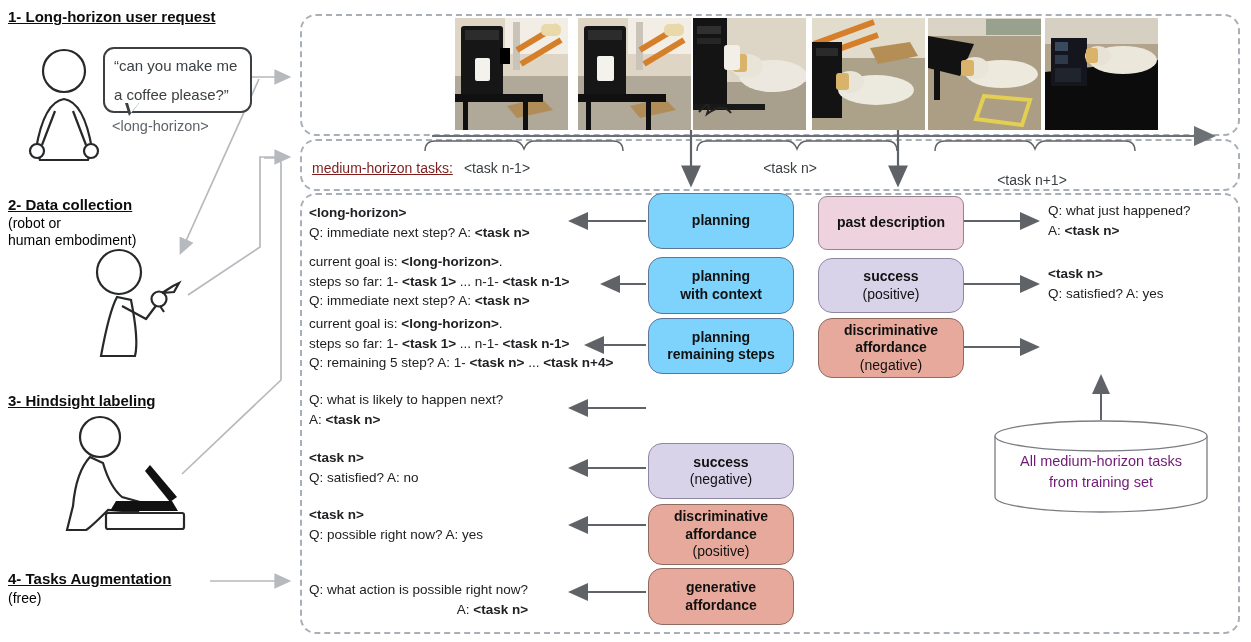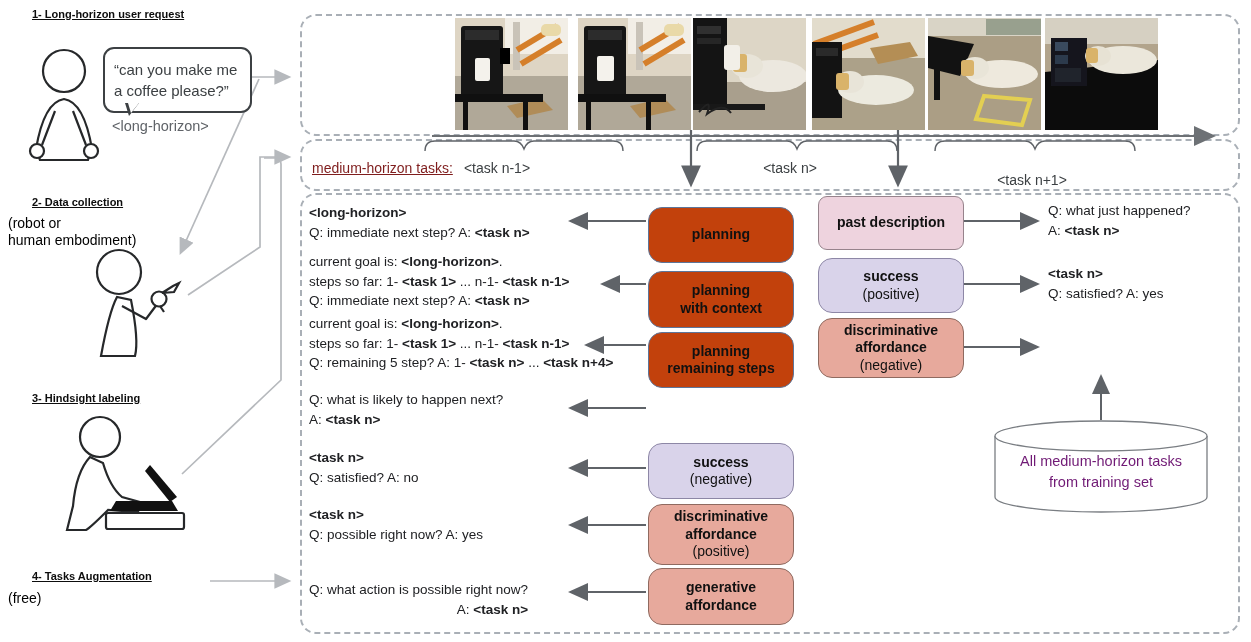--- a/index.html
+++ b/index.html
@@ -1,35 +1,35 @@
 <!DOCTYPE html>
 <html><head>
 <meta charset="utf-8">
 <style>
   html,body{margin:0;padding:0;background:#ffffff;}
   #canvas{position:relative;width:1251px;height:642px;background:#fff;overflow:hidden;
           font-family:"Liberation Sans",sans-serif;color:#202124;}
   svg.lineart{position:absolute;left:0;top:0;pointer-events:none;}
   .pre{white-space:pre-line;}
-  .h{position:absolute;font-weight:bold;font-size:11px;color:#0d0d0d;text-decoration:underline;white-space:nowrap;margin-left:24px;}
+  .h{position:absolute;font-weight:bold;font-size:15px;color:#0d0d0d;text-decoration:underline;white-space:nowrap;}
   .sub{position:absolute;font-size:14px;line-height:17px;color:#000000;}
   .tag{position:absolute;font-size:14.5px;color:#5f6368;}
   .bubble{position:absolute;left:103px;top:47px;width:136px;height:62px;border:2px solid #3c4043;border-radius:11px;
-          display:flex;align-items:center;padding-left:9px;font-size:15px;line-height:21px;color:#3c4043;background:#fff;}
+          display:flex;align-items:center;padding-left:9px;font-size:15px;line-height:29px;color:#3c4043;background:#fff;}
   .bubble:before{content:"";position:absolute;left:20px;bottom:-13px;border:8px solid transparent;border-top:13px solid #3c4043;border-left-width:4px;border-right-width:10px;}
   .bubble:after{content:"";position:absolute;left:23px;bottom:-8px;border:6px solid transparent;border-top:10px solid #fff;border-left-width:3px;border-right-width:8px;}
   .dashedbox{position:absolute;border:2px dashed #a9afb6;border-radius:16px;}
   .photo{position:absolute;top:18px;width:113px;height:112px;overflow:hidden;}
   .mlabel{position:absolute;font-size:14px;color:#7f1d1d;text-decoration:underline;white-space:nowrap;}
   .seg{position:absolute;font-size:14px;color:#3c4043;white-space:nowrap;transform:translateX(-50%);}
   .qa{position:absolute;font-size:13.5px;line-height:19.5px;color:#202124;white-space:nowrap;}
   .qa .b,.tbox .b{font-weight:bold;}
   .tbox{position:absolute;width:144px;border-radius:14px;border:1.6px solid;display:flex;flex-direction:column;
         justify-content:center;align-items:center;text-align:center;font-size:14px;line-height:17.5px;color:#111;}
-  .blue{background:#c2410c;border-color:#5d7599;margin-top:14px;}
+  .blue{background:#7dd3fc;border-color:#5d7599;}
   .pink{background:#eed3de;border-color:#97838c;}
   .purple{background:#d9d3ea;border-color:#8d87a6;}
   .salmon{background:#e7a99c;border-color:#8f6a60;}
   .dbtext{position:absolute;left:1000px;top:451px;width:202px;text-align:center;font-size:14.5px;line-height:21px;color:#701a75;}
 </style>
 </head>
 <body>
 
 <div id="canvas">
 

